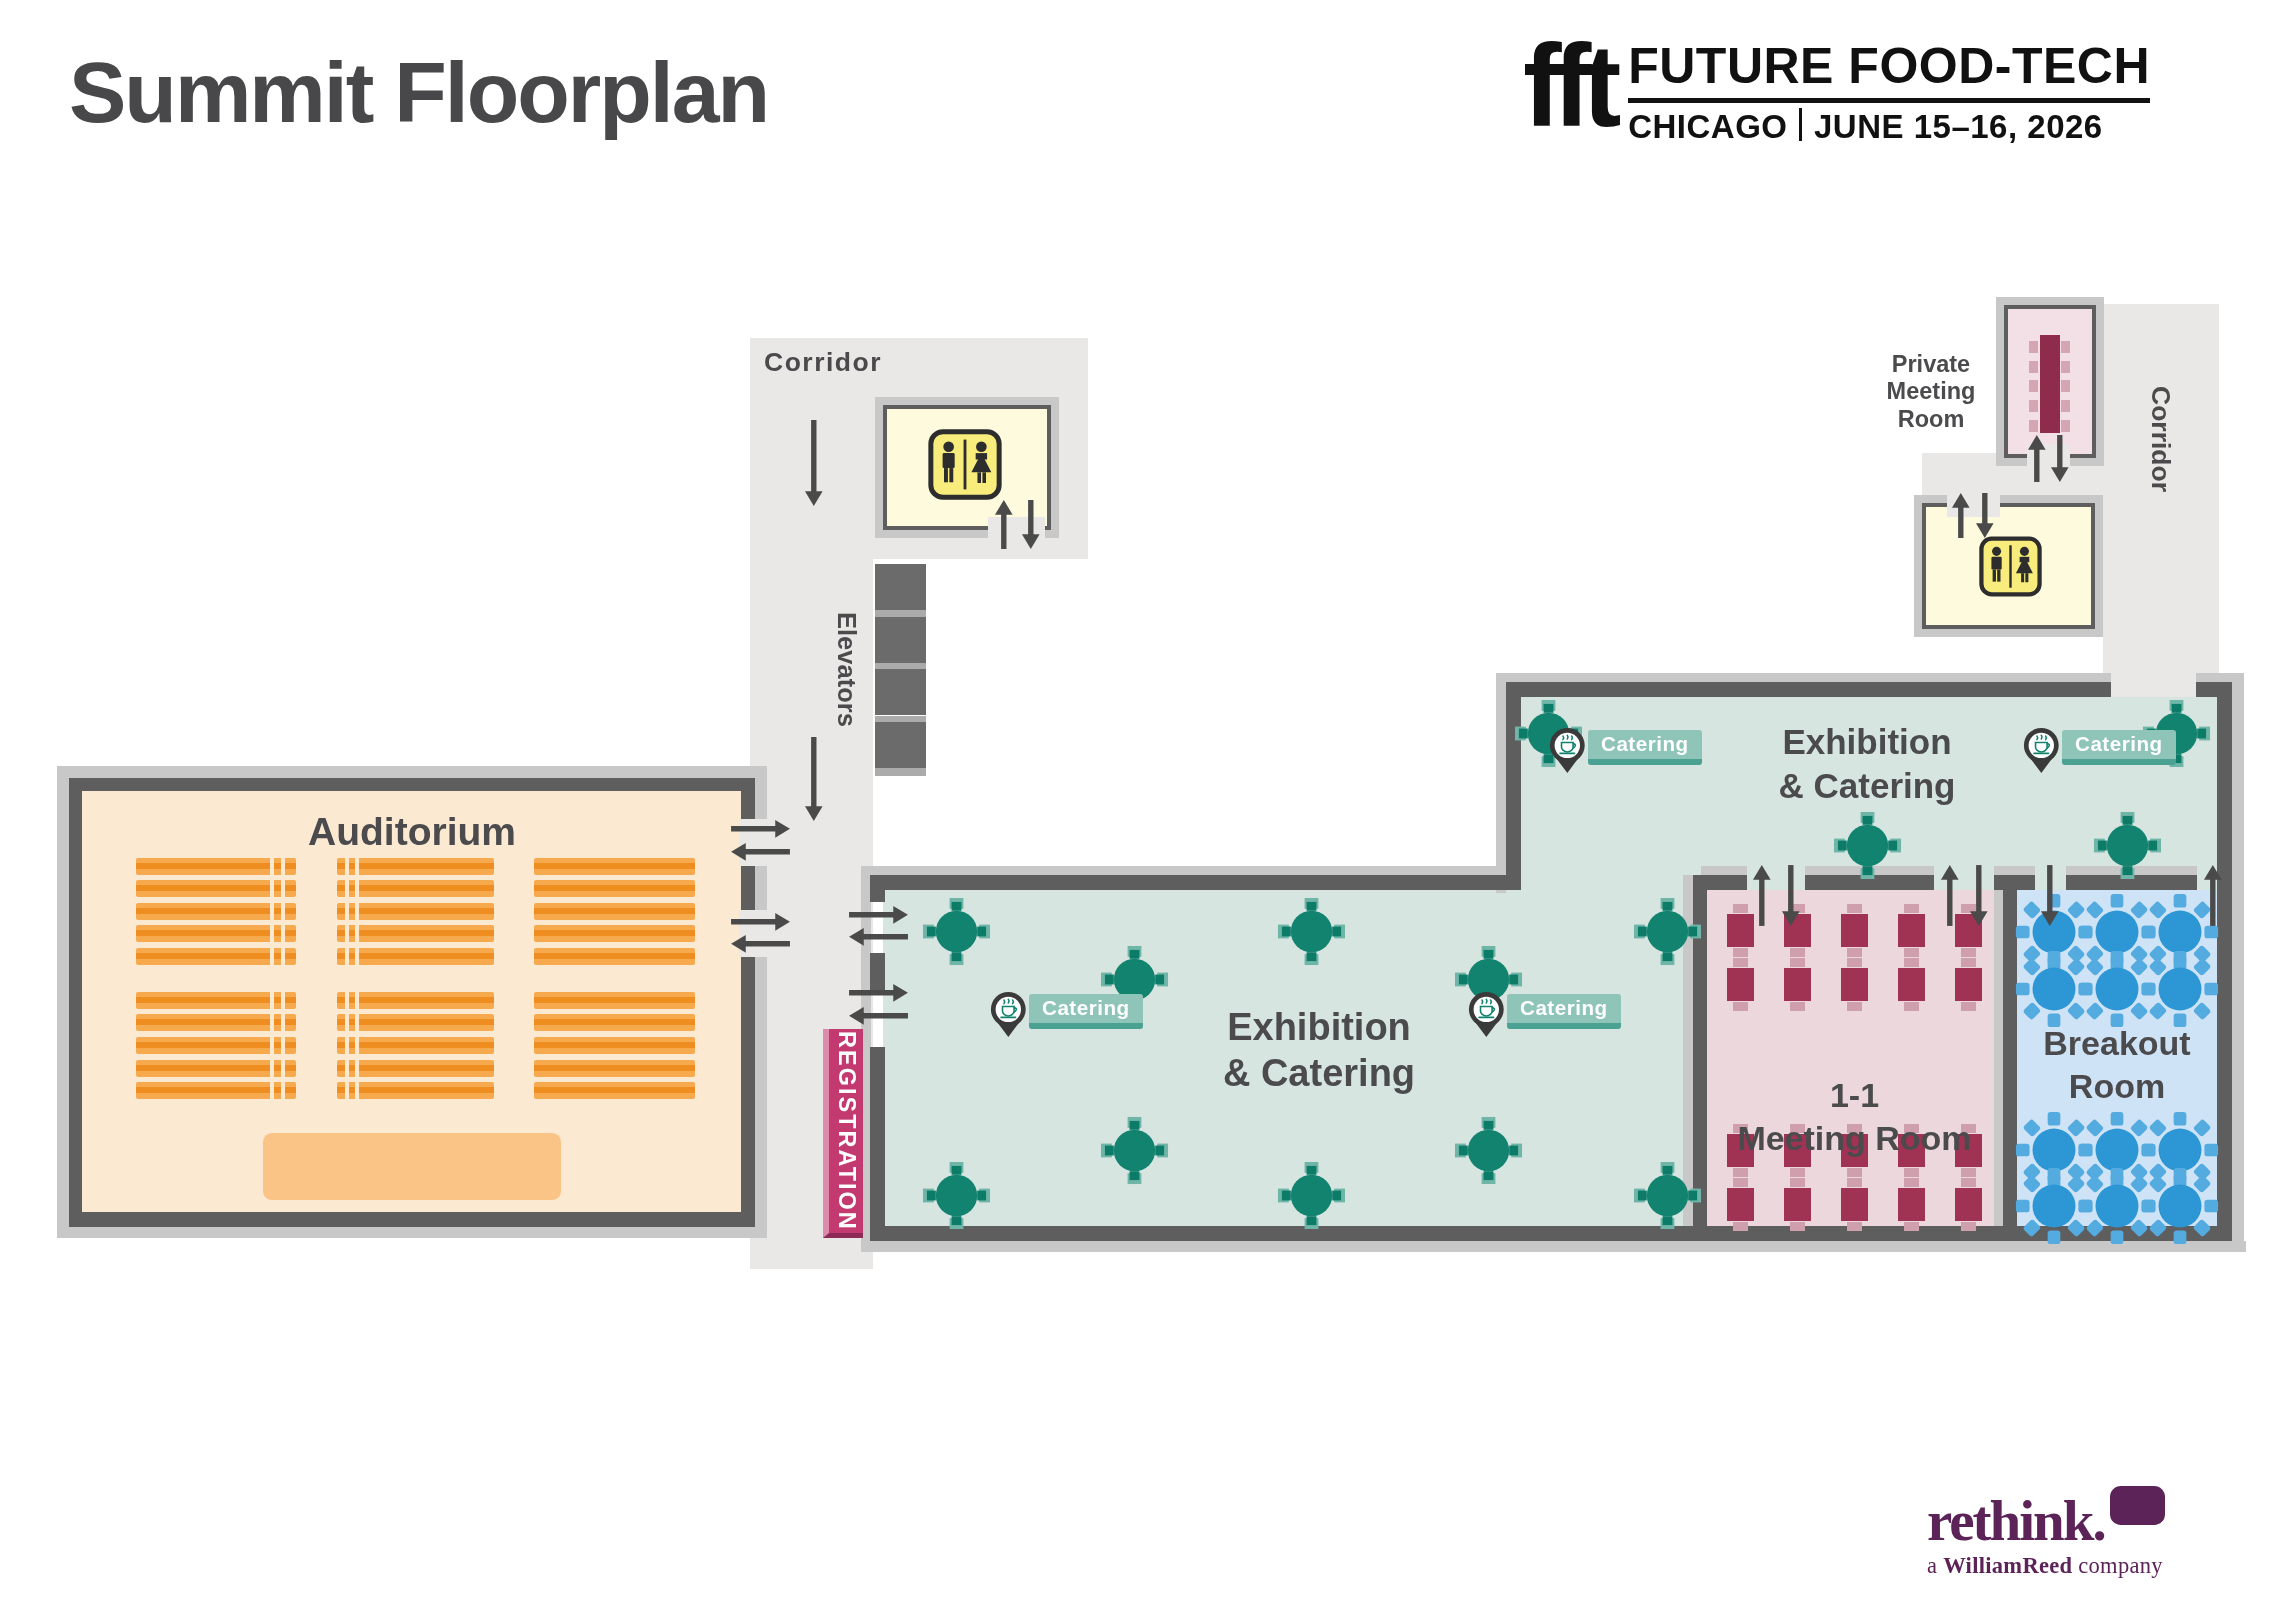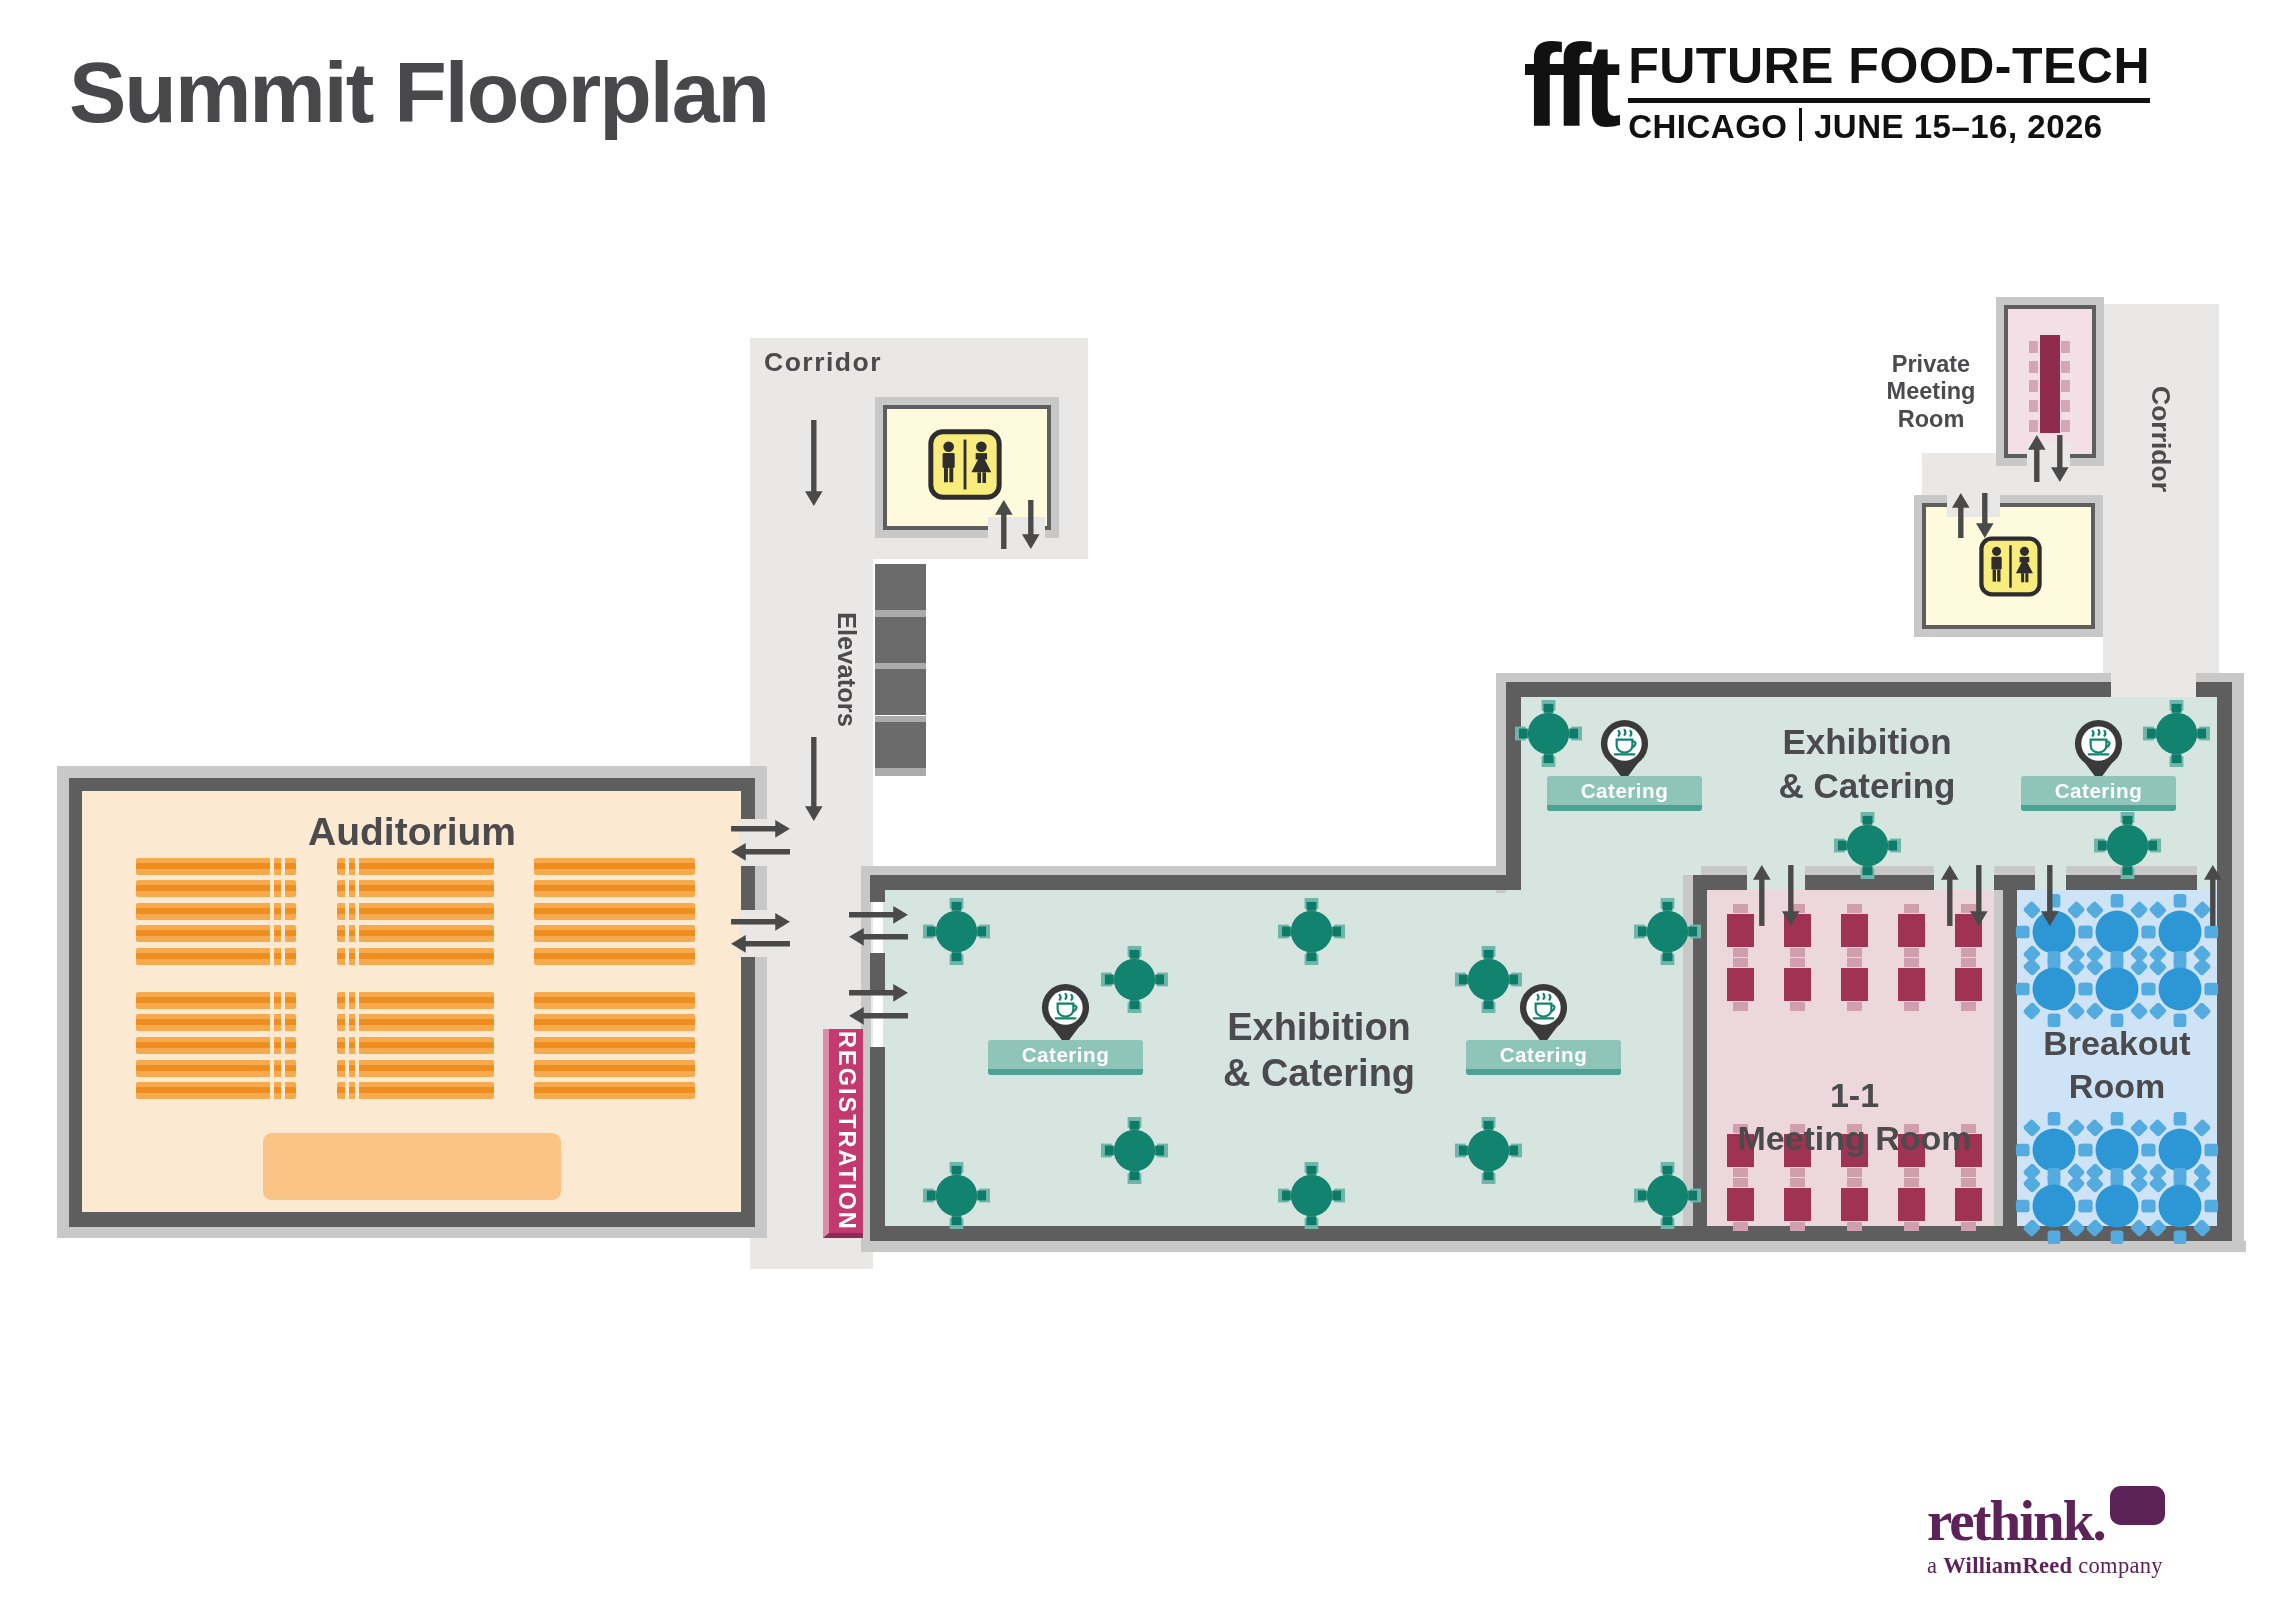--- a/index.html
+++ b/index.html
@@ -34,21 +34,21 @@
   #lbl-entrance{left:764px;top:347px;font-size:26.5px;font-weight:700;letter-spacing:1.5px;}
   .vtext{writing-mode:vertical-rl;font-weight:700;color:#4b4b4d;}
   #lbl-elevators{left:832px;top:612px;height:147px;font-size:25.5px;}
   #lbl-corridor{left:2145px;top:386px;height:142px;font-size:26.5px;}
   
   #registration{left:823px;top:1029px;width:40px;height:209px;background:#c23a6f;
       border-left:6.9px solid #dd8aab;border-bottom:5.9px solid #8e2a56;
       display:flex;align-items:center;justify-content:center;}
   #registration span{writing-mode:vertical-rl;color:#fff;font-size:23.5px;font-weight:700;letter-spacing:2px;}
   
-  .catering-station{display:flex;flex-direction:column;align-items:center;width:155px;}
+  .catering-station{display:flex;flex-direction:row;align-items:center;width:155px;}
   .catering-bar{width:155px;height:35px;margin-top:-6.9px;background:#8fc5b9;border-bottom:6.9px solid #4ba192;
       border-radius:2.9px;display:flex;align-items:center;justify-content:center;
       color:#fff;font-size:20.6px;font-weight:700;letter-spacing:0.5px;}
   
   #footer{left:1927px;top:1492px;color:#5c2358;font-family:"Liberation Serif", serif;}
   #footer .row1{display:flex;align-items:flex-start;}
   #footer .rethink{font-size:57px;font-weight:700;letter-spacing:-2px;line-height:1;}
   #footer .blk{width:55px;height:39px;background:#5c2358;border-radius:10.8px;margin-left:4.9px;margin-top:-5.9px;}
   #footer .row2{font-size:22.5px;margin-top:3.9px;letter-spacing:0.3px;}
   #footer .row2 b{font-weight:700;}

